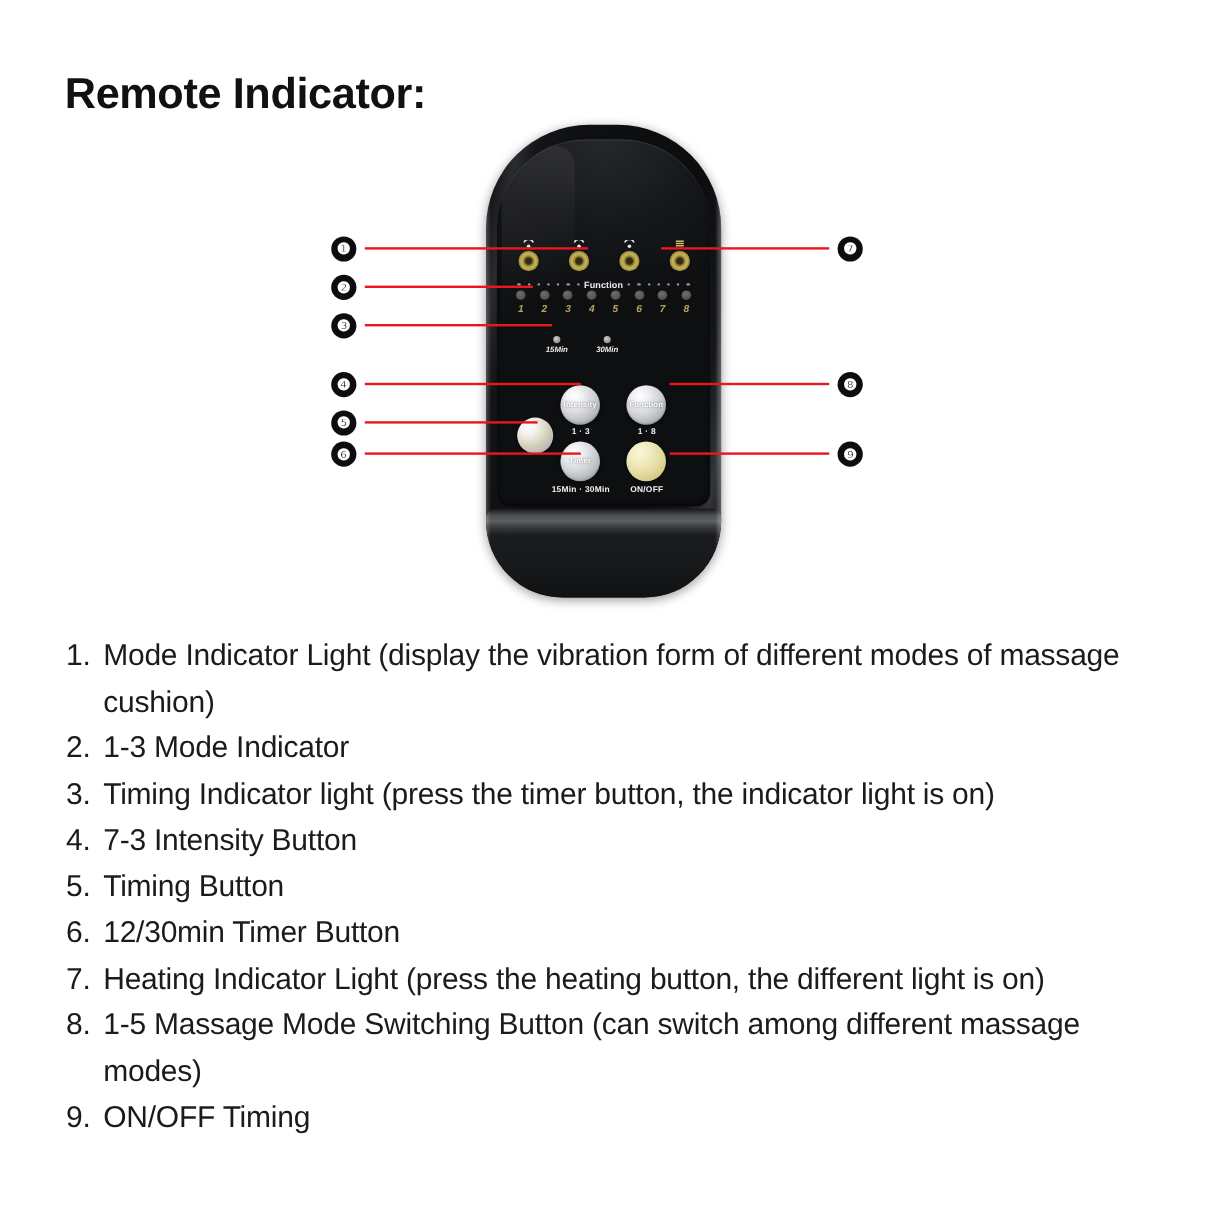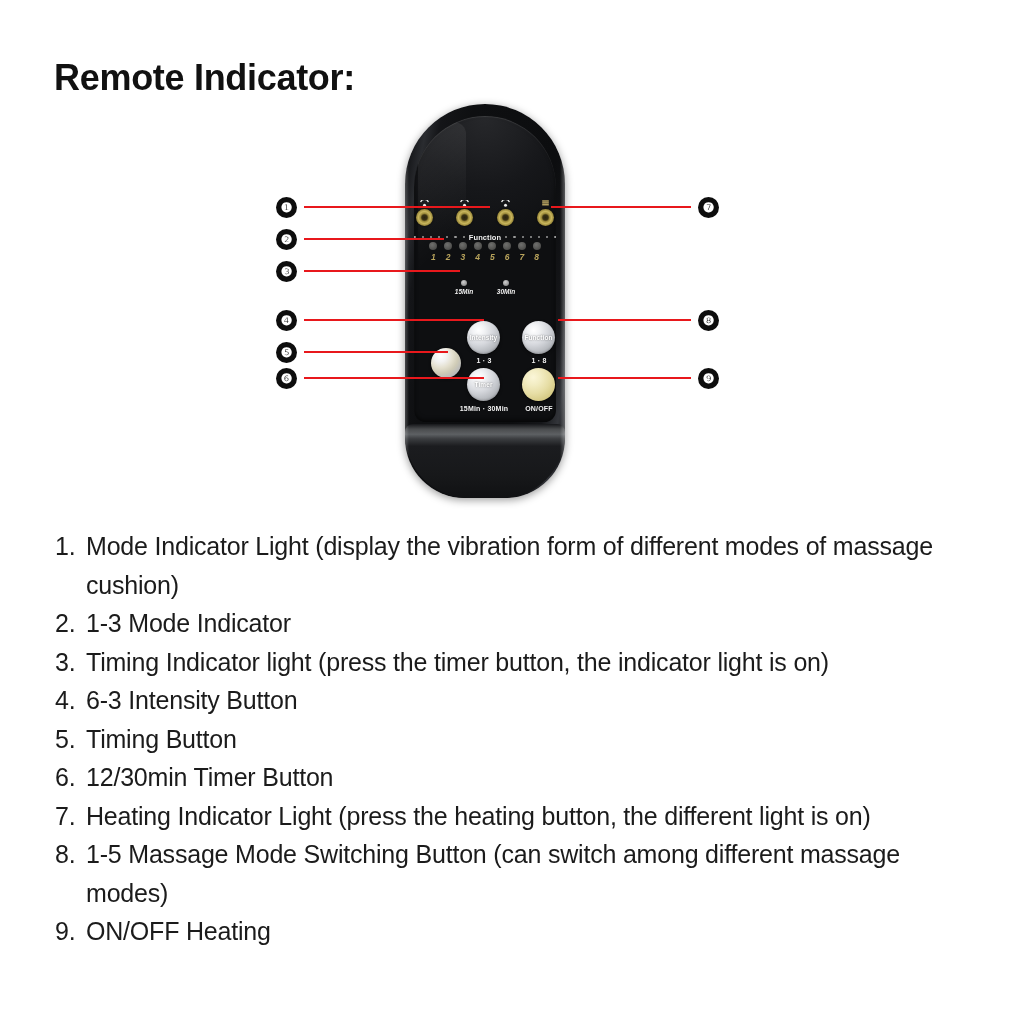--- a/index.html
+++ b/index.html
@@ -26,21 +26,21 @@
     letter-spacing: -0.3px;
     color: #111111;
     white-space: nowrap;
   }
 
   
   #remote-device {
     position: absolute;
     left: 405px;
     top: 104px;
-    width: 160px;
+    width: 196px;
     height: 394px;
   }
 
   
   .remote-shell {
     position: absolute;
     inset: 0;
     border-radius: 86px 86px 64px 64px;
     background:
       linear-gradient(100deg,
@@ -526,35 +526,35 @@
   <div class="desc-item">
     <span class="desc-num">2.</span>
     <span class="desc-text">1-3 Mode Indicator</span>
   </div>
   <div class="desc-item">
     <span class="desc-num">3.</span>
     <span class="desc-text">Timing Indicator light (press the timer button, the indicator light is on)</span>
   </div>
   <div class="desc-item">
     <span class="desc-num">4.</span>
-    <span class="desc-text">6-3 Intensity Button</span>
+    <span class="desc-text">7-3 Intensity Button</span>
   </div>
   <div class="desc-item">
     <span class="desc-num">5.</span>
     <span class="desc-text">Timing Button</span>
   </div>
   <div class="desc-item">
     <span class="desc-num">6.</span>
     <span class="desc-text">12/30min Timer Button</span>
   </div>
   <div class="desc-item">
     <span class="desc-num">7.</span>
     <span class="desc-text">Heating Indicator Light (press the heating button, the different light is on)</span>
   </div>
   <div class="desc-item">
     <span class="desc-num">8.</span>
     <span class="desc-text">1-5 Massage Mode Switching Button (can switch among different massage modes)</span>
   </div>
   <div class="desc-item">
     <span class="desc-num">9.</span>
-    <span class="desc-text">ON/OFF Heating</span>
+    <span class="desc-text">ON/OFF Timing</span>
   </div>
 </div>
 
 </body></html>

